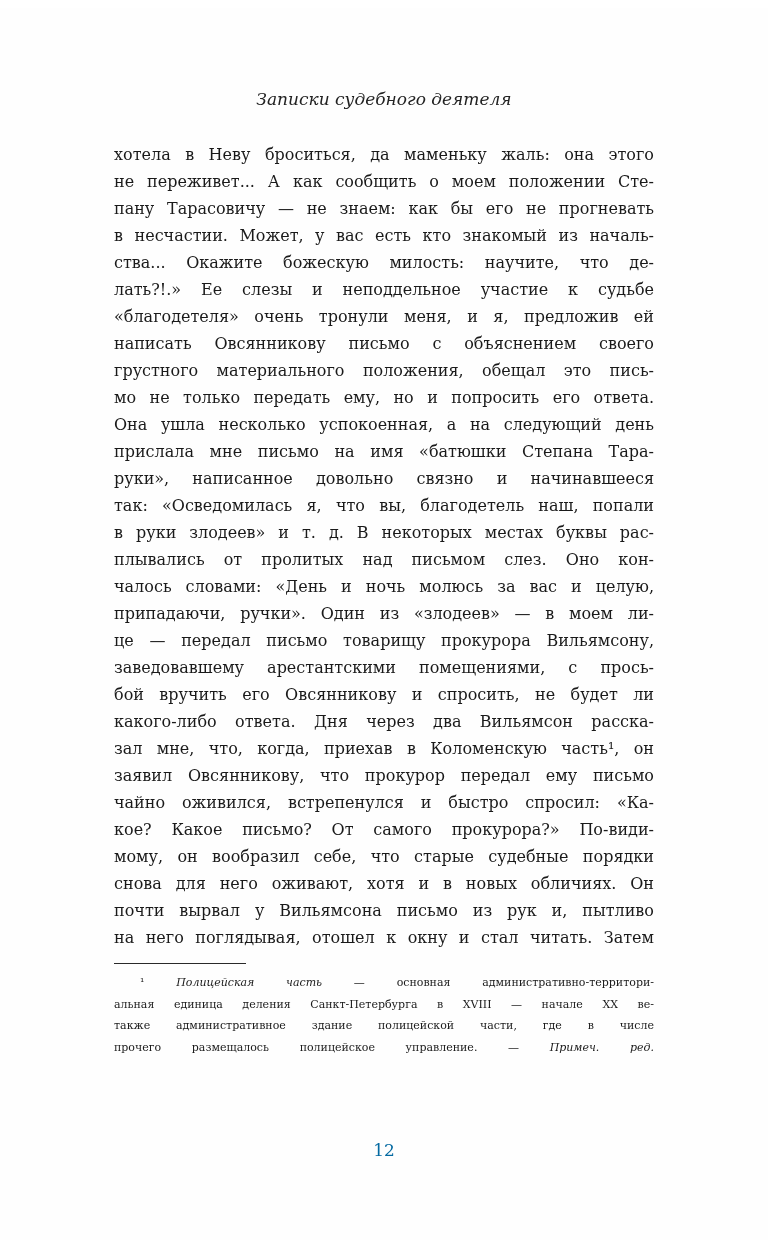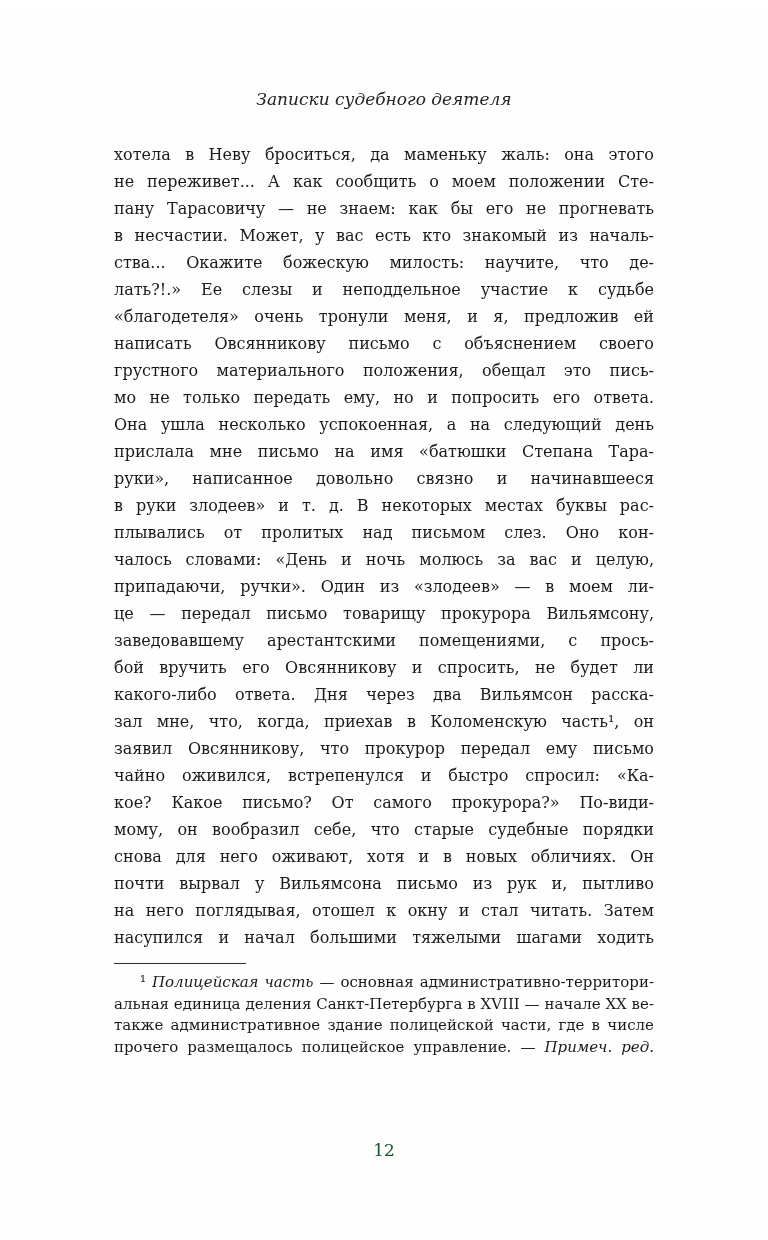--- a/index.html
+++ b/index.html
@@ -38,41 +38,41 @@
     text-align-last: justify;
     text-justify: inter-word;
   }
   .footnote-rule {
     margin: 12px 0 8px 0;
     width: 132px;
     height: 0;
     border-top: 1.5px solid #2a2a2a;
   }
   .footnote {
-    font-size: 15px;
+    font-size: 11px;
   }
   .footnote .line {
     line-height: 21.5px;
     white-space: nowrap;
     text-align: justify;
     text-align-last: justify;
     text-justify: inter-word;
   }
   .footnote .line:first-child {
     text-indent: 26px;
   }
   .it { font-style: italic; }
   .page-number {
     position: absolute;
     bottom: 88px;
     left: 0;
     width: 100%;
     text-align: center;
     font-size: 17px;
-    color: #14532d;
+    color: #0369a1;
   }
 </style>
 </head>
 <body>
 
 <div class="page">
 
   <div class="running-title">Записки судебного деятеля</div>
 
   <div class="body-text">
@@ -82,37 +82,37 @@
       <div class="line">в несчастии. Может, у вас есть кто знакомый из началь-</div>
       <div class="line">ства...  Окажите  божескую  милость:  научите,  что  де-</div>
       <div class="line">лать?!.» Ее слезы и неподдельное участие к судьбе</div>
       <div class="line">«благодетеля» очень тронули меня, и я, предложив ей</div>
       <div class="line">написать Овсянникову письмо с объяснением своего</div>
       <div class="line">грустного материального положения, обещал это пись-</div>
       <div class="line">мо не только передать ему, но и попросить его ответа.</div>
       <div class="line">Она ушла несколько успокоенная, а на следующий день</div>
       <div class="line">прислала мне письмо на имя «батюшки Степана Тара-</div>
       <div class="line">руки», написанное довольно связно и начинавшееся</div>
+      <div class="line">так: «Осведомилась я, что вы, благодетель наш, попали</div>
       <div class="line">в руки злодеев» и т. д. В некоторых местах буквы рас-</div>
       <div class="line">плывались от пролитых над письмом слез. Оно кон-</div>
       <div class="line">чалось словами: «День и ночь молюсь за вас и целую,</div>
       <div class="line">припадаючи, ручки». Один из «злодеев» — в моем ли-</div>
       <div class="line">це — передал письмо товарищу прокурора Вильямсону,</div>
       <div class="line">заведовавшему арестантскими помещениями, с прось-</div>
       <div class="line">бой вручить его Овсянникову и спросить, не будет ли</div>
       <div class="line">какого-либо ответа. Дня через два Вильямсон расска-</div>
       <div class="line">зал мне, что, когда, приехав в Коломенскую часть¹, он</div>
       <div class="line">заявил Овсянникову, что прокурор передал ему письмо</div>
       <div class="line">чайно оживился, встрепенулся и быстро спросил: «Ка-</div>
       <div class="line">кое? Какое письмо? От самого прокурора?» По-види-</div>
       <div class="line">мому, он вообразил себе, что старые судебные порядки</div>
       <div class="line">снова для него оживают, хотя и в новых обличиях. Он</div>
       <div class="line">почти вырвал у Вильямсона письмо из рук и, пытливо</div>
       <div class="line">на него поглядывая, отошел к окну и стал читать. Затем</div>
-      <div class="line">насупился и начал большими тяжелыми шагами ходить</div>
     </div>
 
   <div class="footnote-rule"></div>
 
   <div class="footnote">
       <div class="line"><span>¹ </span><span class="it">Полицейская часть</span><span> — основная административно-территори-</span></div>
       <div class="line"><span>альная единица деления Санкт-Петербурга в XVIII — начале XX ве-</span></div>
       <div class="line"><span>также административное здание полицейской части, где в числе</span></div>
       <div class="line"><span>прочего размещалось полицейское управление. — </span><span class="it">Примеч. ред.</span></div>
     </div>

